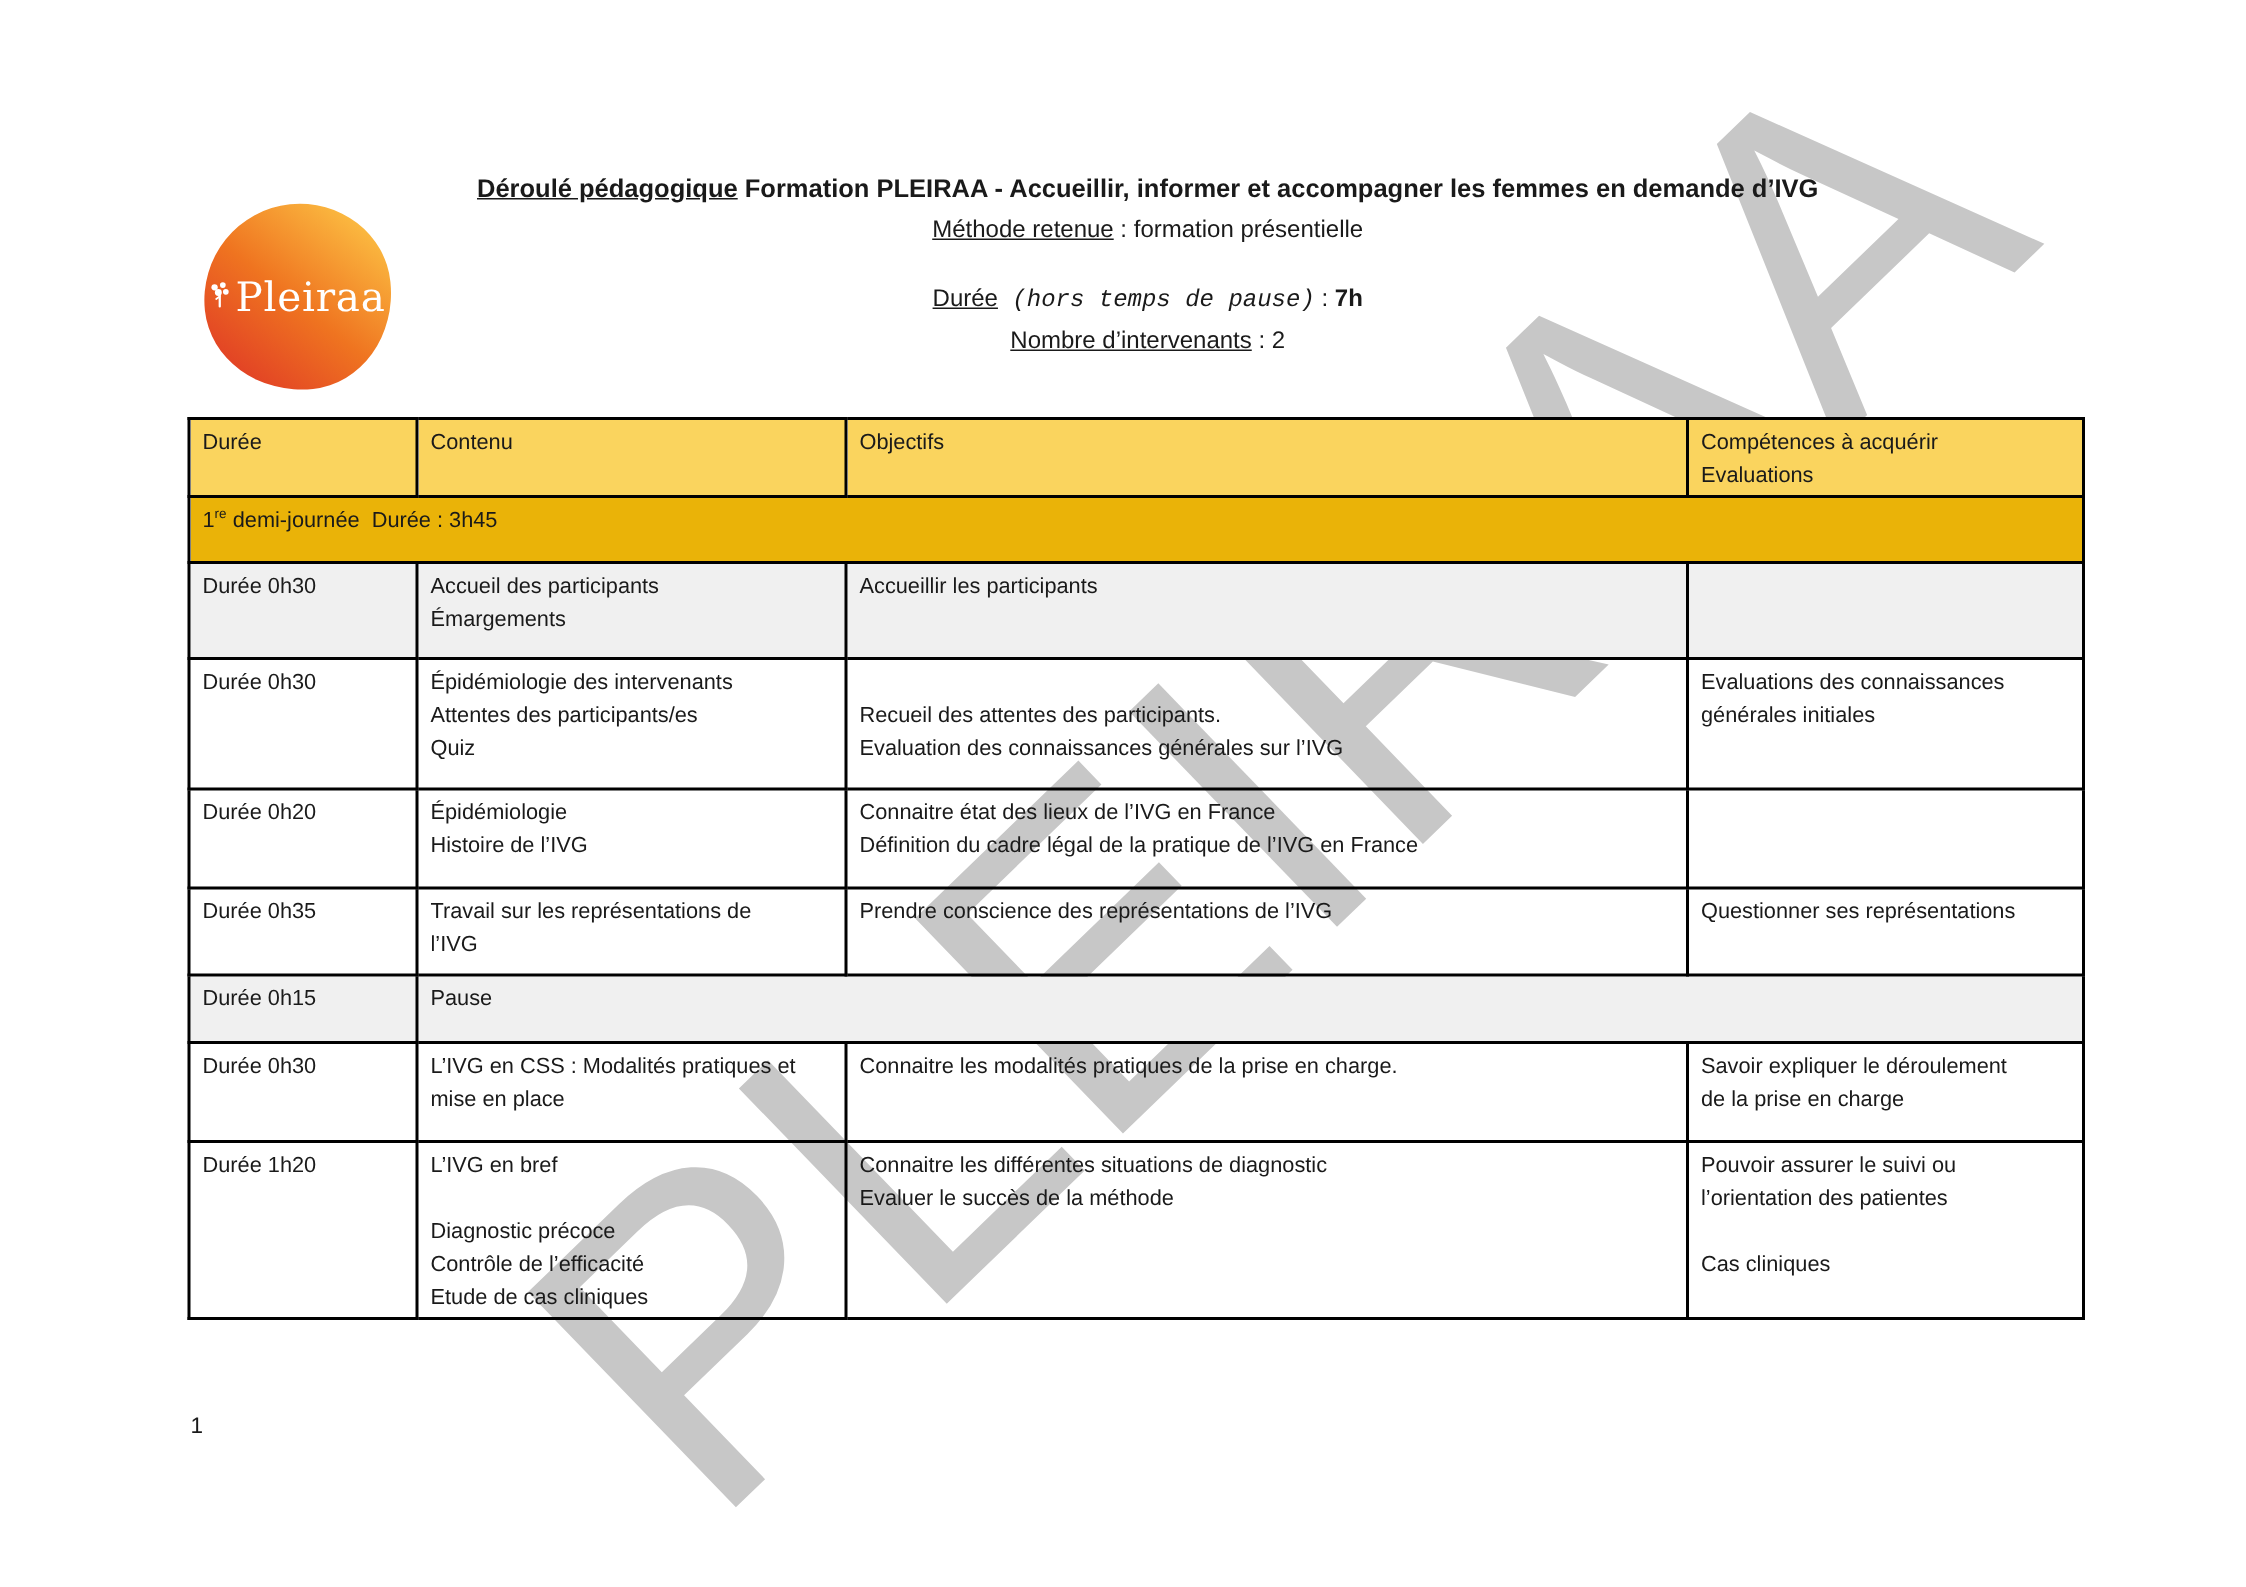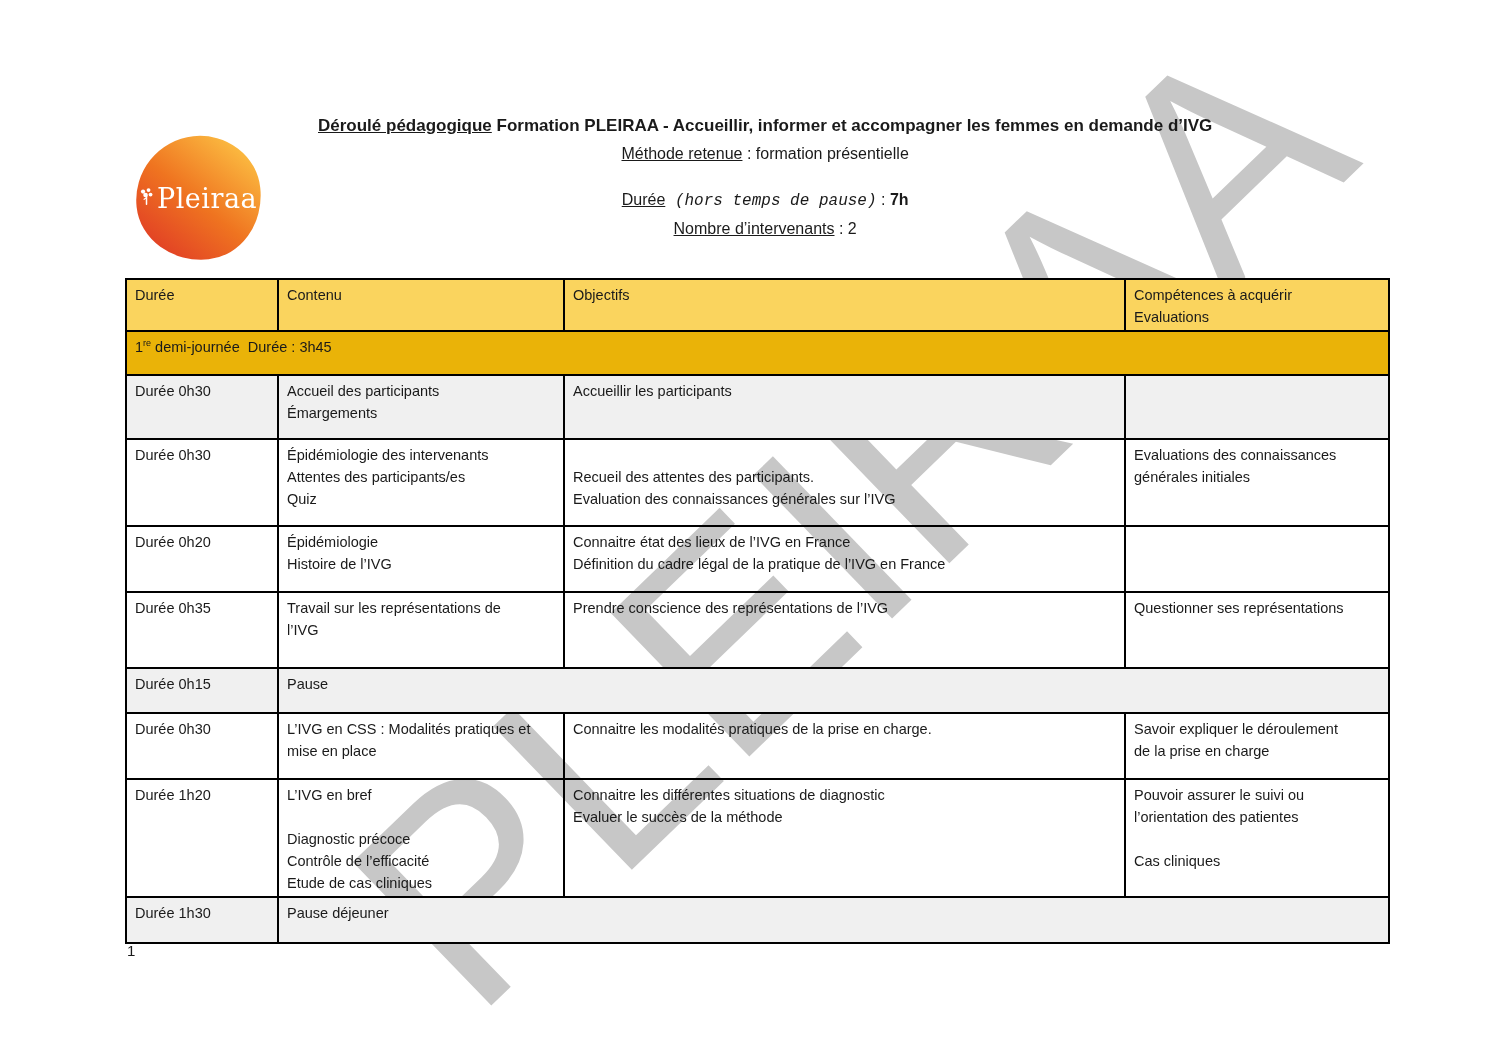--- a/index.html
+++ b/index.html
@@ -150,21 +150,21 @@
         <td>
           <div class="line">Épidémiologie</div>
           <div class="line">Histoire de l’IVG</div>
         </td>
         <td>
           <div class="line">Connaitre état des lieux de l’IVG en France</div>
           <div class="line">Définition du cadre légal de la pratique de l’IVG en France</div>
         </td>
         <td></td>
       </tr>
-      <tr style="height: 76px;">
+      <tr style="height: 58px;">
         <td>
           <div class="line">Durée 0h35</div>
         </td>
         <td>
           <div class="line">Travail sur les représentations de</div>
           <div class="line">l’IVG</div>
         </td>
         <td>
           <div class="line">Prendre conscience des représentations de l’IVG</div>
         </td>
@@ -211,24 +211,16 @@
           <div class="line">Connaitre les différentes situations de diagnostic</div>
           <div class="line">Evaluer le succès de la méthode</div>
         </td>
         <td>
           <div class="line">Pouvoir assurer le suivi ou</div>
           <div class="line">l’orientation des patientes</div>
           <div class="line">&nbsp;</div>
           <div class="line">Cas cliniques</div>
         </td>
       </tr>
-      <tr class="shaded" style="height: 46px;">
-        <td>
-          <div class="line">Durée 1h30</div>
-        </td>
-        <td colspan="3">
-          <div class="line">Pause déjeuner</div>
-        </td>
-      </tr>
     </tbody>
 </table>
 
 <div class="page-number">1</div>
 
 </body></html>

